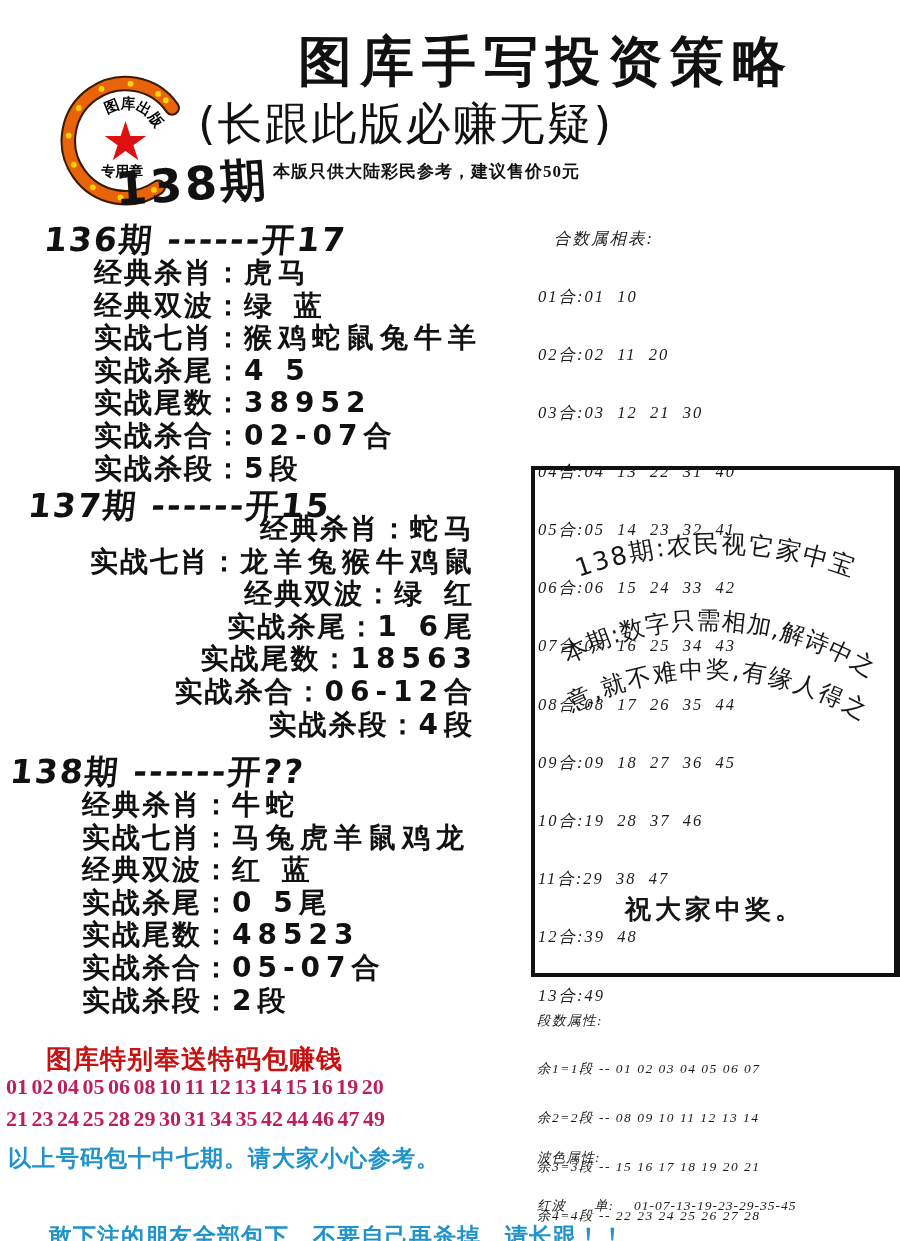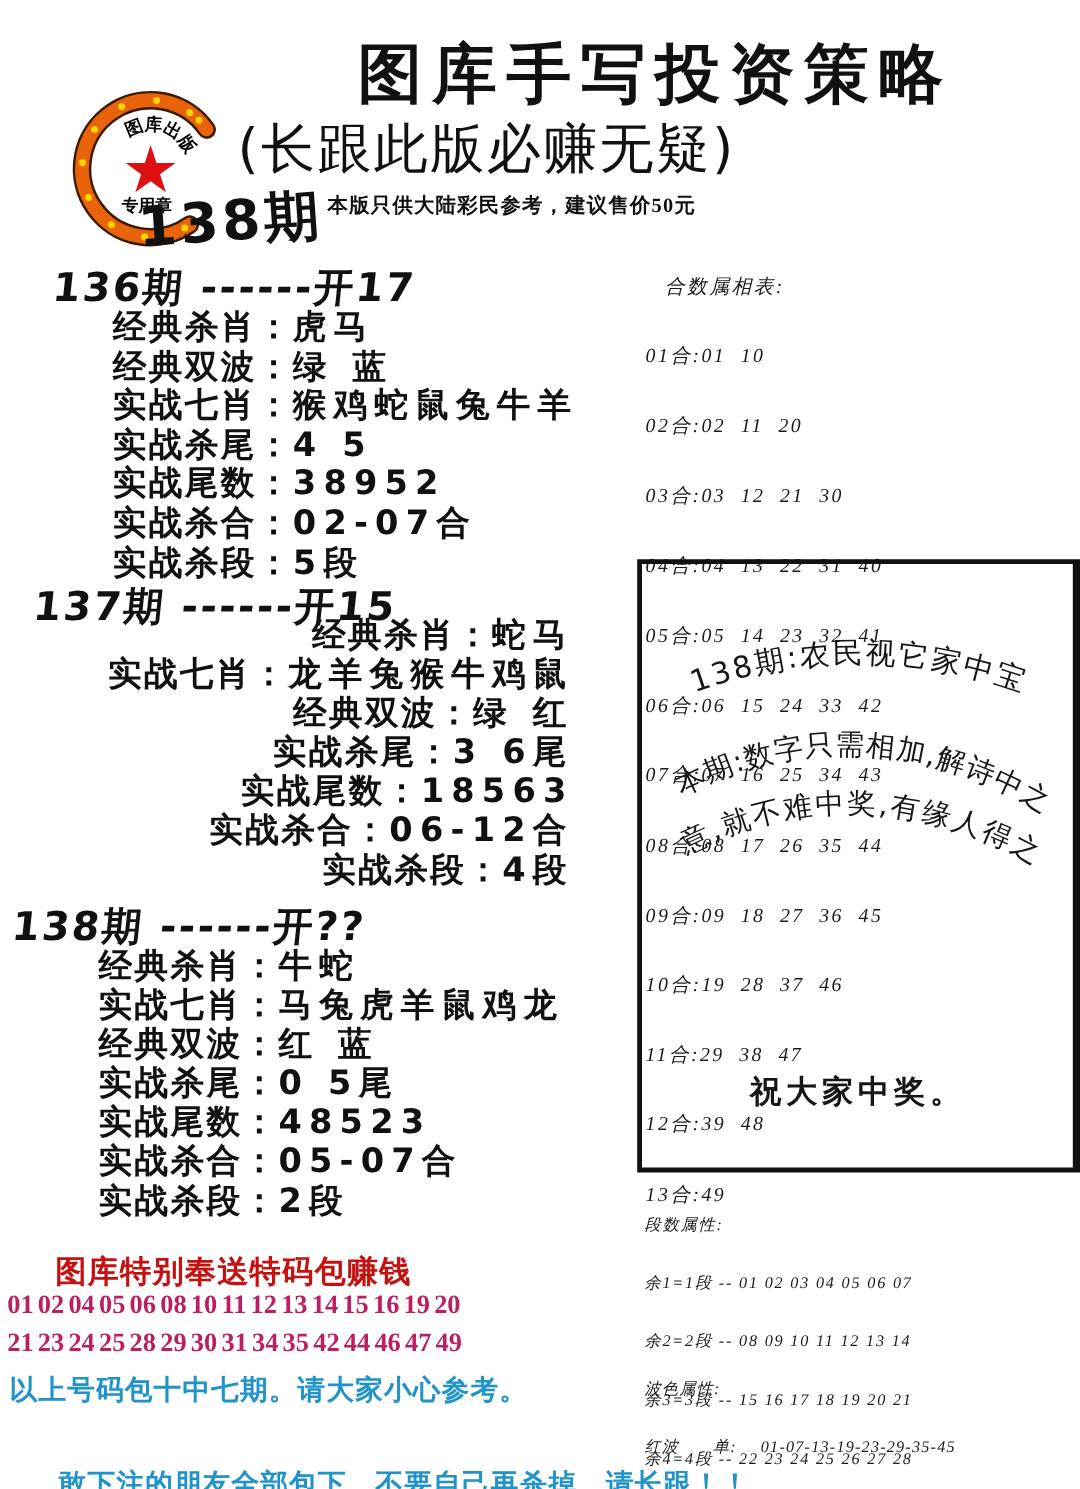--- a/index.html
+++ b/index.html
@@ -91,21 +91,21 @@
     <div class="issue-row"><span>实战尾数：</span><span class="issue-value">38952</span></div>
     <div class="issue-row"><span>实战杀合：</span><span class="issue-value">02-07合</span></div>
     <div class="issue-row"><span>实战杀段：</span><span class="issue-value">5段</span></div>
   </div>
 
   <div class="abs issue-header" style="left:28px;top:484px;">137期 ------开15</div>
   <div class="abs issue-rows" style="left:90px;top:513px;align-items:flex-end;">
     <div class="issue-row"><span>经典杀肖：</span><span class="issue-value">蛇马</span></div>
     <div class="issue-row"><span>实战七肖：</span><span class="issue-value">龙羊兔猴牛鸡鼠</span></div>
     <div class="issue-row"><span>经典双波：</span><span class="issue-value">绿 红</span></div>
-    <div class="issue-row"><span>实战杀尾：</span><span class="issue-value">3 6尾</span></div>
+    <div class="issue-row"><span>实战杀尾：</span><span class="issue-value">1 6尾</span></div>
     <div class="issue-row"><span>实战尾数：</span><span class="issue-value">18563</span></div>
     <div class="issue-row"><span>实战杀合：</span><span class="issue-value">06-12合</span></div>
     <div class="issue-row"><span>实战杀段：</span><span class="issue-value">4段</span></div>
   </div>
 
   <div class="abs issue-header" style="left:10px;top:750px;">138期 ------开??</div>
   <div class="abs issue-rows" style="left:82px;top:789px;">
     <div class="issue-row"><span>经典杀肖：</span><span class="issue-value">牛蛇</span></div>
     <div class="issue-row"><span>实战七肖：</span><span class="issue-value">马兔虎羊鼠鸡龙</span></div>
     <div class="issue-row"><span>经典双波：</span><span class="issue-value">红 蓝</span></div>

